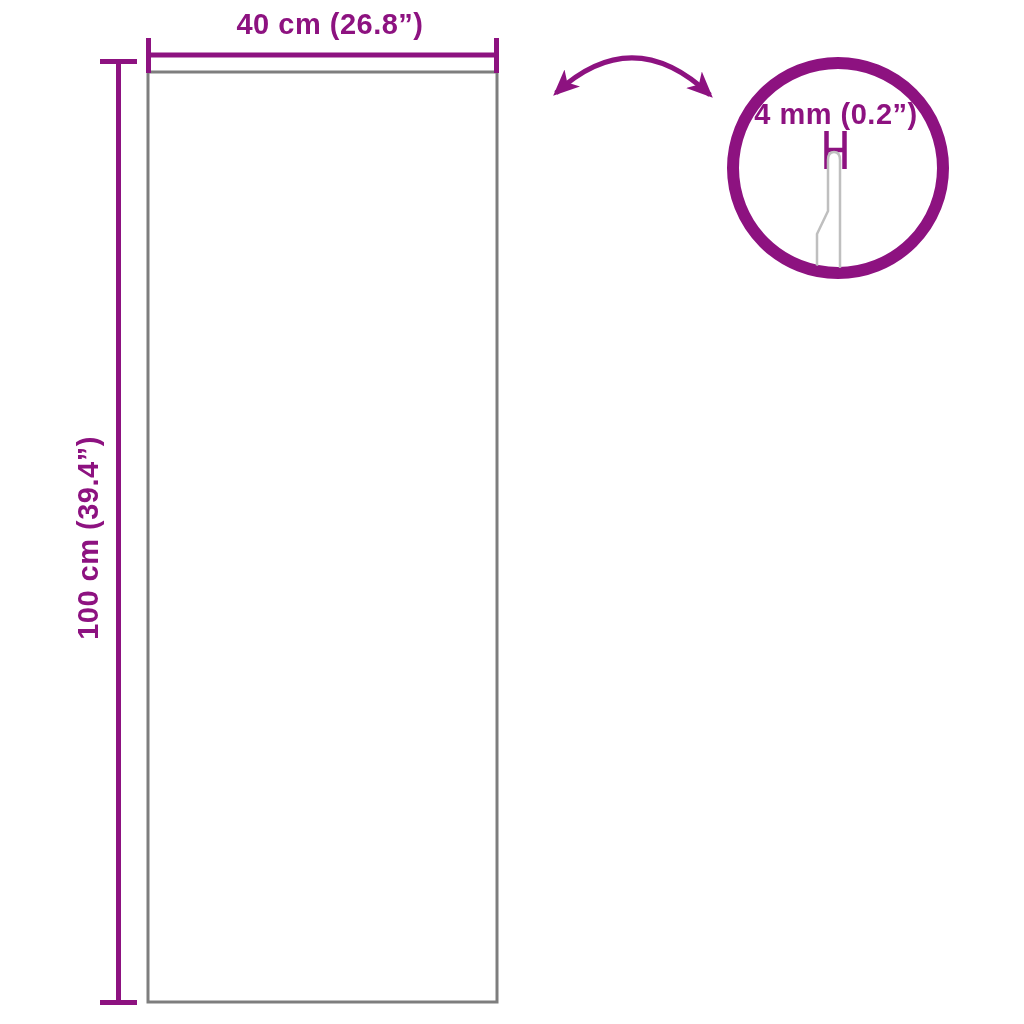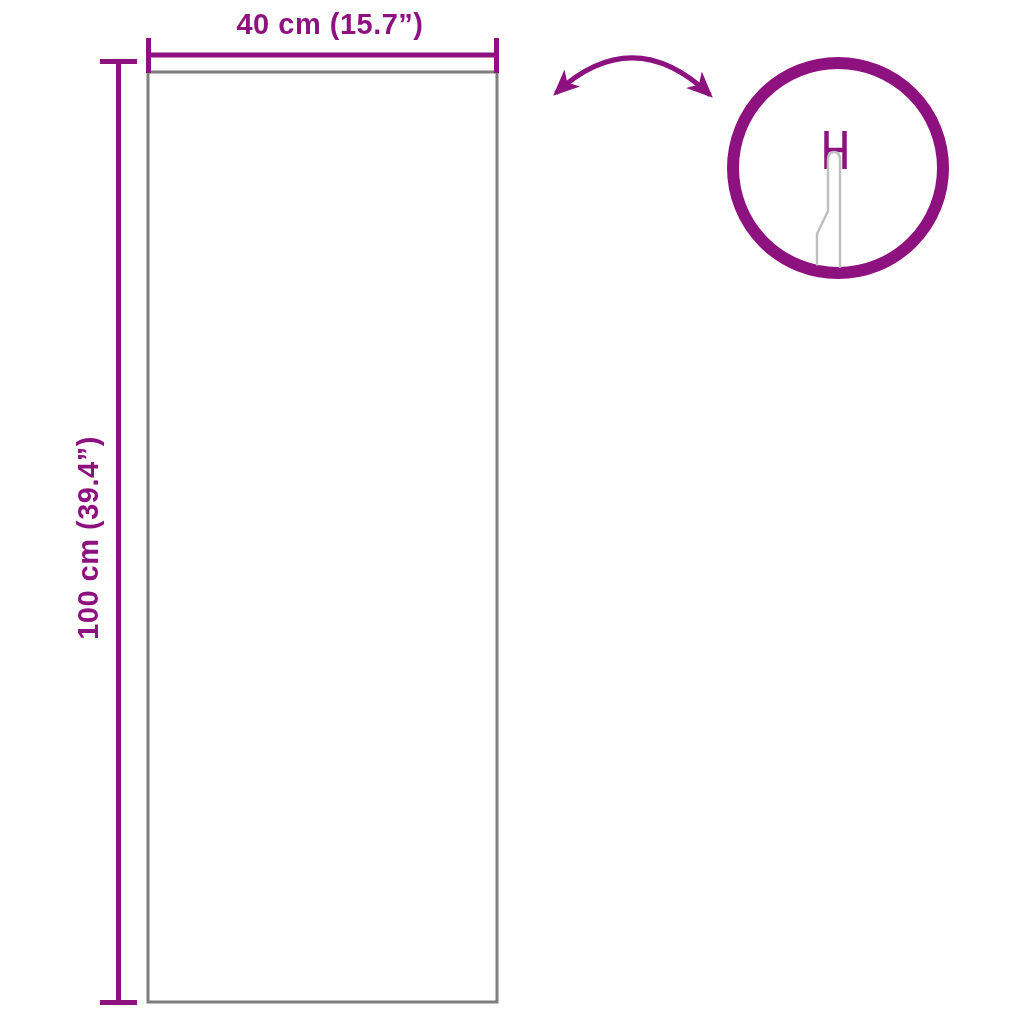--- a/index.html
+++ b/index.html
@@ -93,18 +93,19 @@
       <line x1="826.5" y1="131" x2="826.5" y2="169" class="stroke-accent" stroke-width="4.5"></line>
       <line x1="844.5" y1="131" x2="844.5" y2="169" class="stroke-accent" stroke-width="4.5"></line>
       <line x1="826.5" y1="150" x2="844.5" y2="150" class="stroke-accent" stroke-width="4.5"></line>
     </g>
 
     <g clip-path="url(#lens-clip)">
       <path d="M817,280 L817,234 L828,211 L828,160 Q828,152 834,152 Q840,152 840,160 L840,280" class="stroke-profile" stroke-width="2.5"></path>
     </g>
   </svg>
 
-  <div class="dim-label width-label">40 cm (15.7”)</div>
+  <div class="dim-label width-label">40 cm (26.8”)</div>
 
   <div class="dim-label height-label">100 cm (39.4”)</div>
 
+  <div class="dim-label thickness-label">4 mm (0.2”)</div>
 
 </div>
 
 </body></html>

